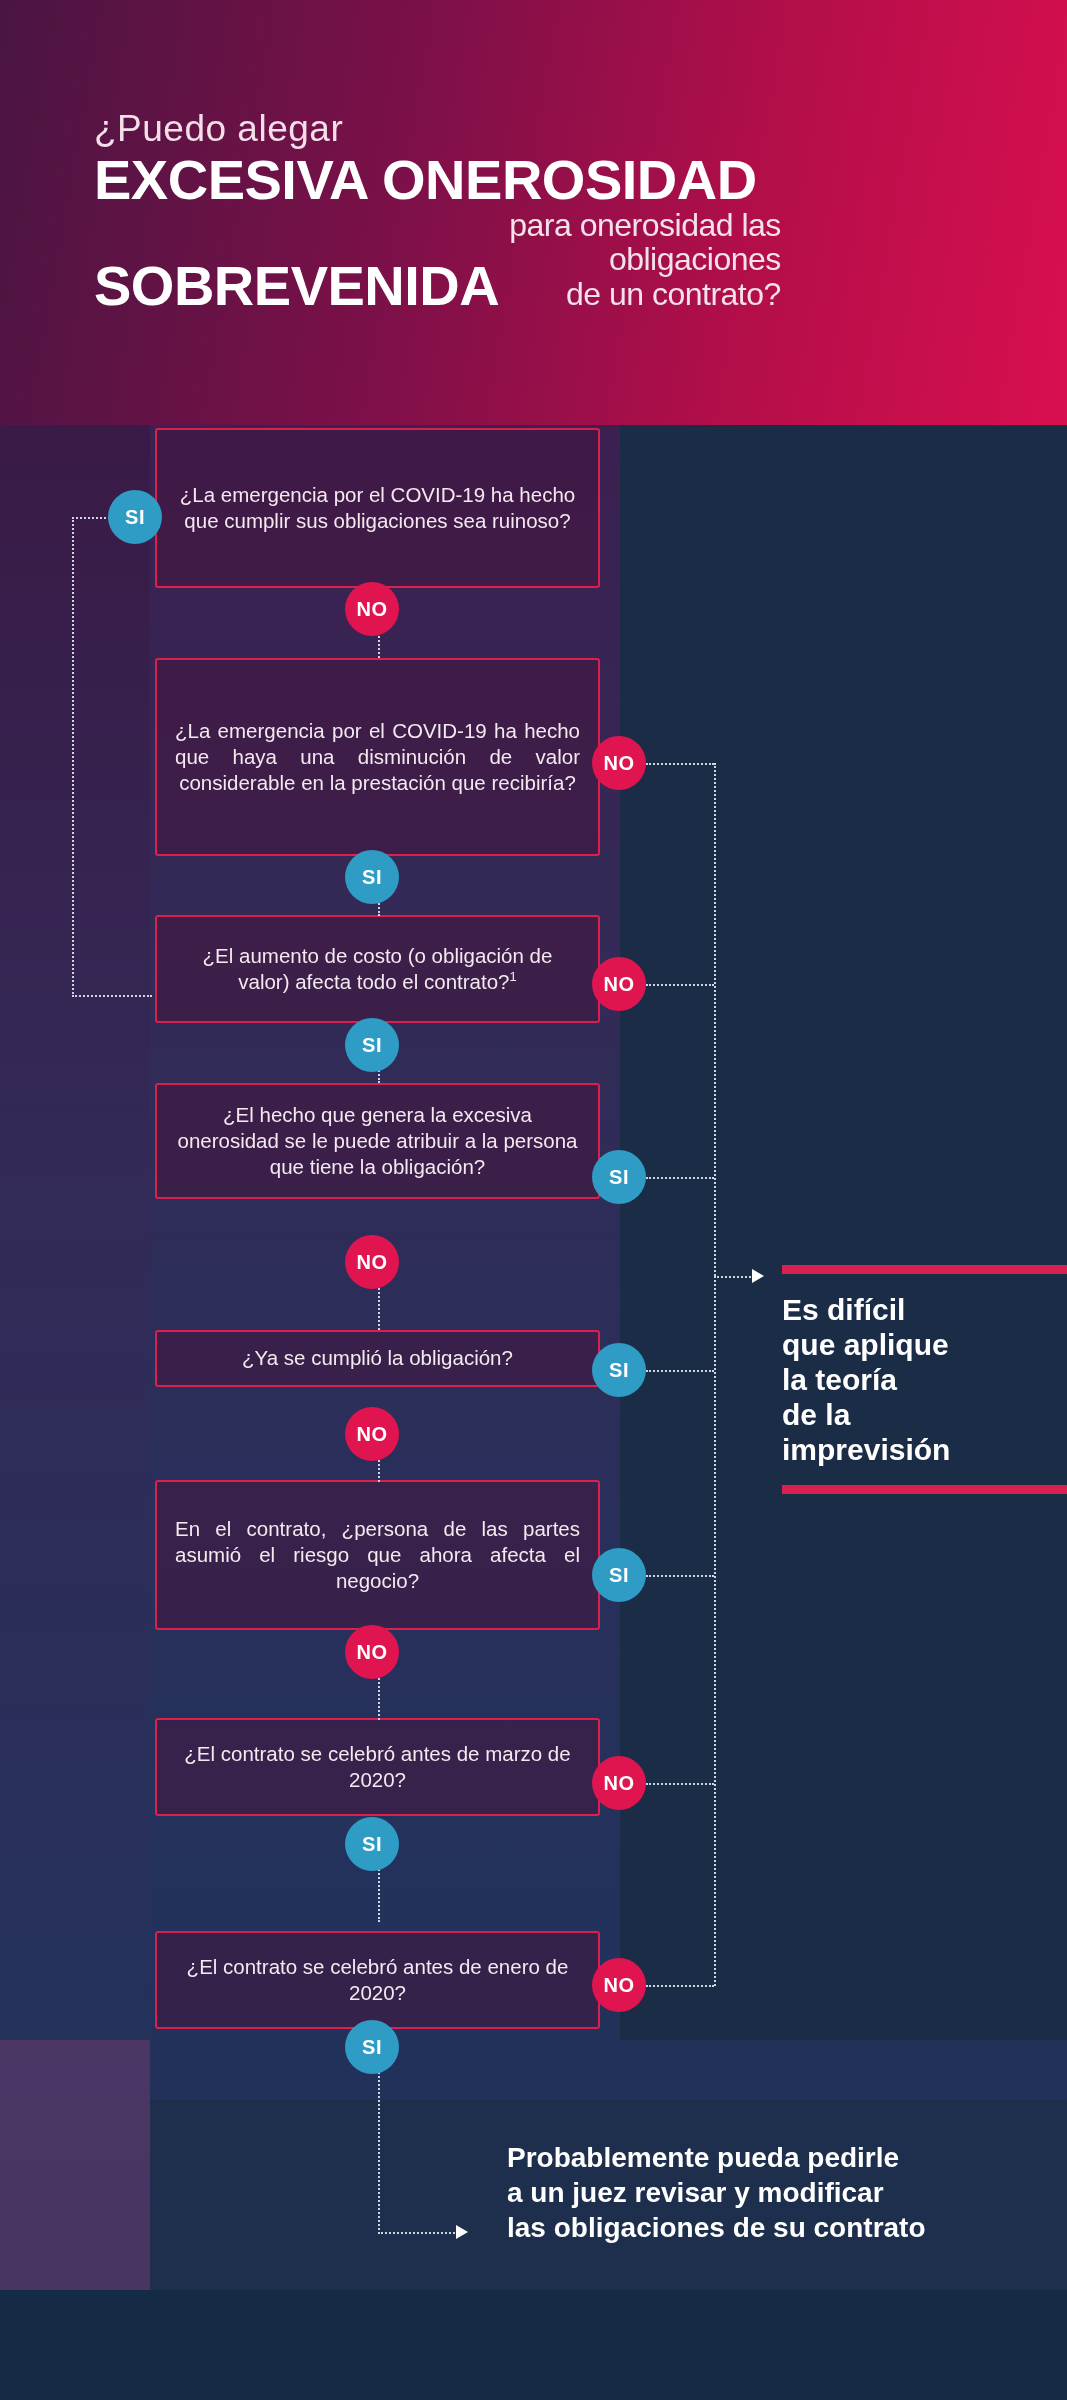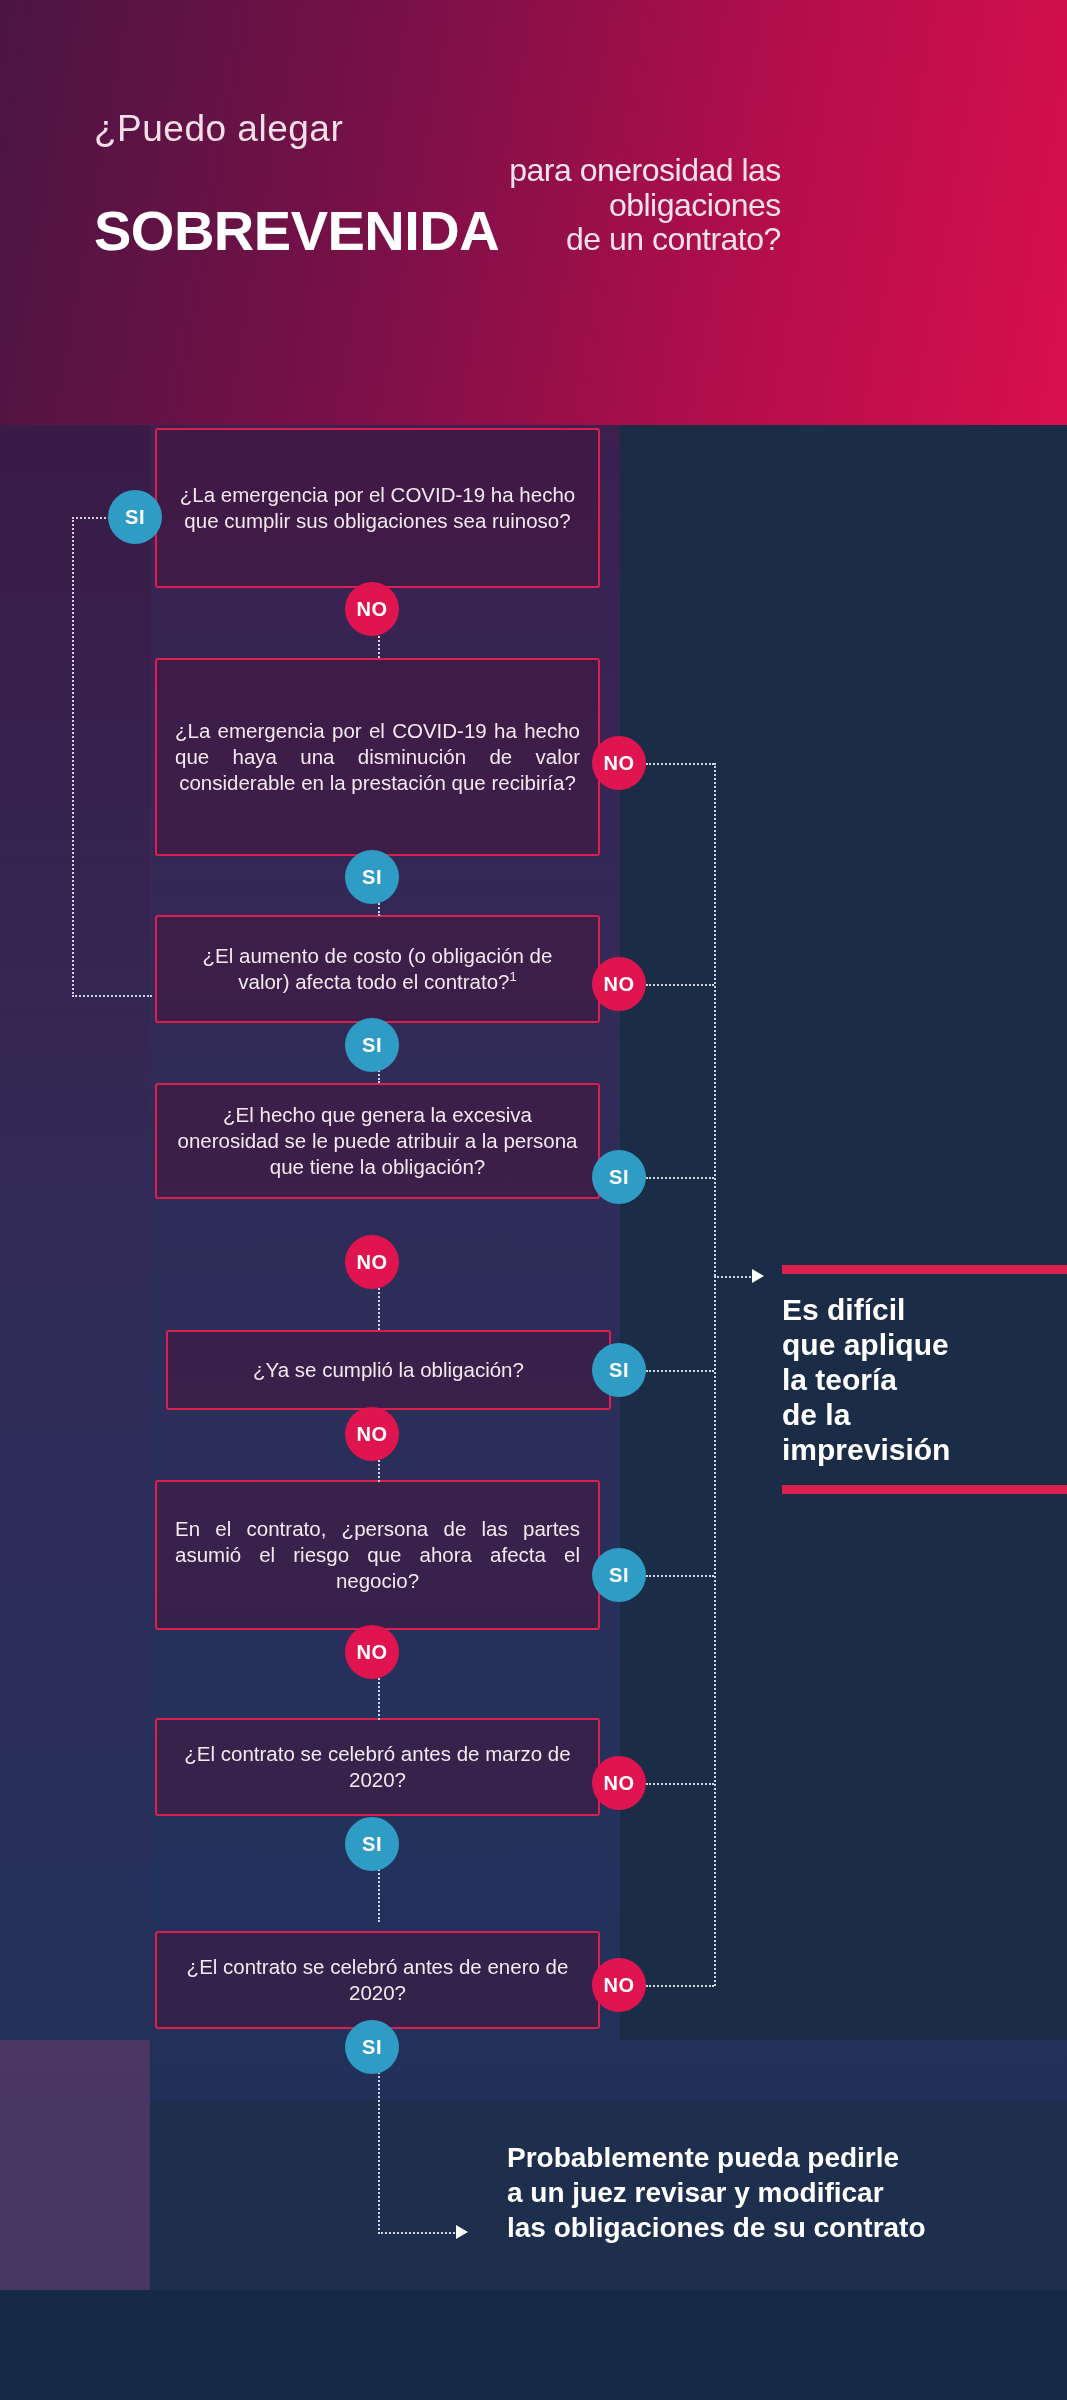--- a/index.html
+++ b/index.html
@@ -202,20 +202,21 @@
   <div class="bg-left-col"></div>
   <div class="bg-right-panel"></div>
   <div class="bg-bottom-left"></div>
   <div class="bg-bottom-band"></div>
   <div class="bg-bottom-strip"></div>
 
   <div id="header">
     <div class="h-inner">
       <div class="h-line1">¿Puedo alegar</div>
       <div class="h-big">
+        <div>EXCESIVA ONEROSIDAD</div>
         <div class="h-bigrow">
           <div>SOBREVENIDA</div>
           <div class="h-tail">
             <span class="tl">para onerosidad las</span>
             <span class="tl">obligaciones</span>
             <span class="tl">de un contrato?</span>
           </div>
         </div>
       </div>
     </div>
@@ -257,21 +258,21 @@
 
   <div class="qbox" style="left:155px; top:1083px; width:445px; height:116px;">
     <span class="qtext">¿El hecho que genera la excesiva onerosidad se le puede atribuir a la persona que tiene la obligación?</span>
   </div>
   <div class="badge si" style="left:592px; top:1150px;">SI</div>
   <div class="badge no" style="left:345px; top:1235px;">NO</div>
   <div class="dline h" style="left:646px; top:1177px; width:68px;"></div>
 
   <div class="dline v" style="left:378px; top:1240px; height:90px;"></div>
 
-  <div class="qbox" style="left:166px; top:1330px; width:445px; height:80px;">
+  <div class="qbox" style="left:155px; top:1330px; width:445px; height:57px;">
     <span class="qtext">¿Ya se cumplió la obligación?</span>
   </div>
   <div class="badge si" style="left:592px; top:1343px;">SI</div>
   <div class="badge no" style="left:345px; top:1407px;">NO</div>
   <div class="dline h" style="left:646px; top:1370px; width:68px;"></div>
 
   <div class="dline v" style="left:378px; top:1412px; height:70px;"></div>
 
   <div class="qbox justify" style="left:155px; top:1480px; width:445px; height:150px;">
     <span class="qtext">En el contrato, ¿persona de las partes asumió el riesgo que ahora afecta el negocio?</span>

